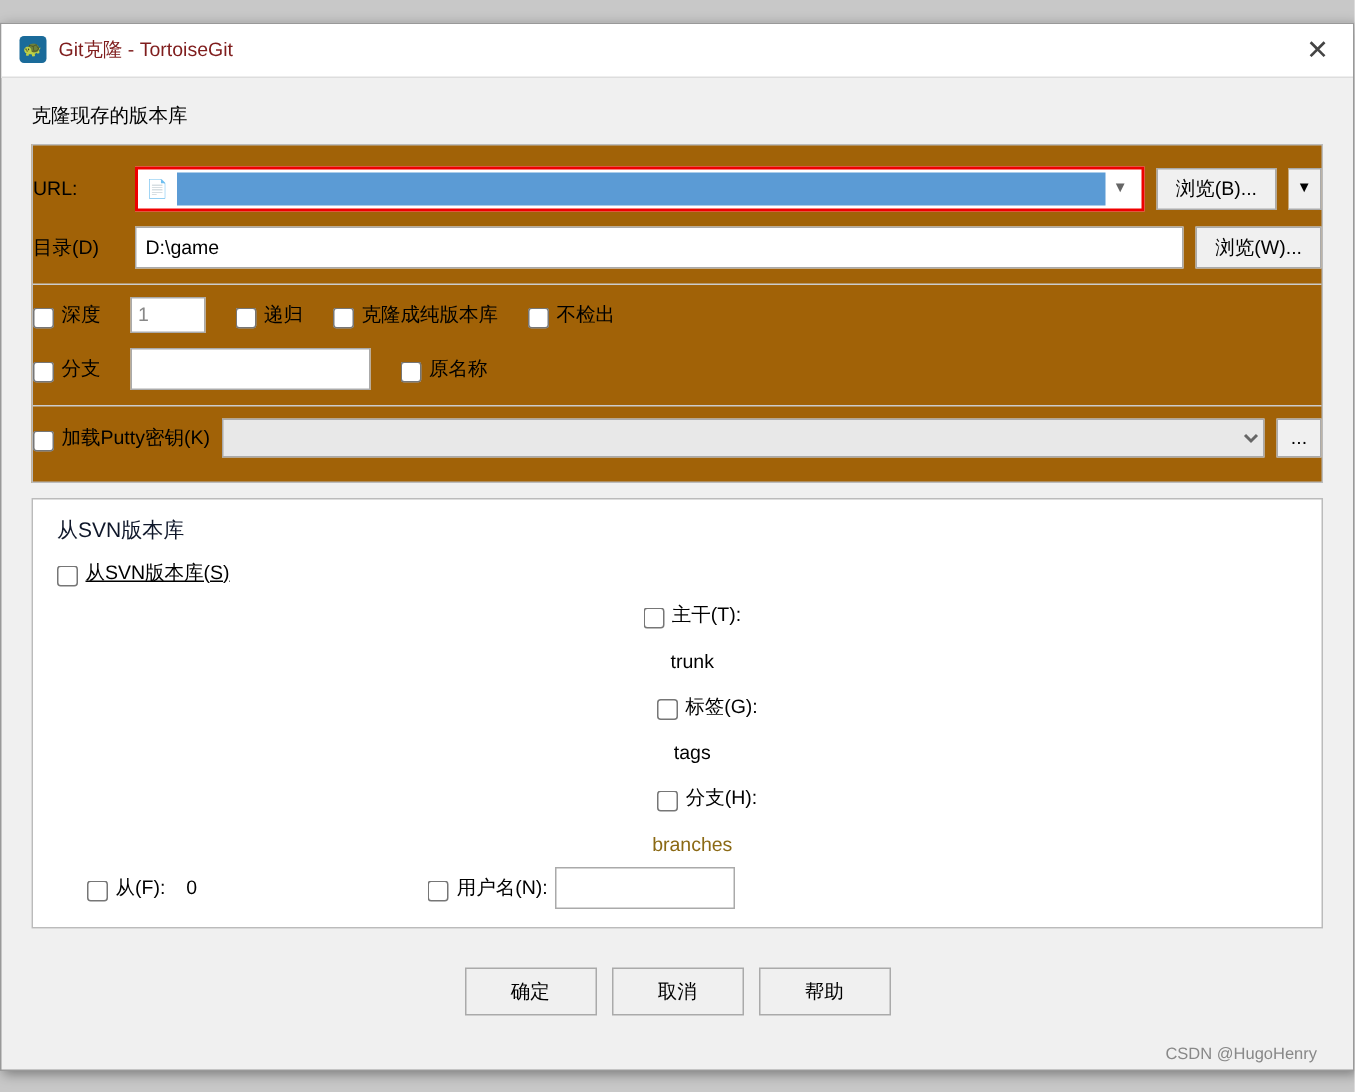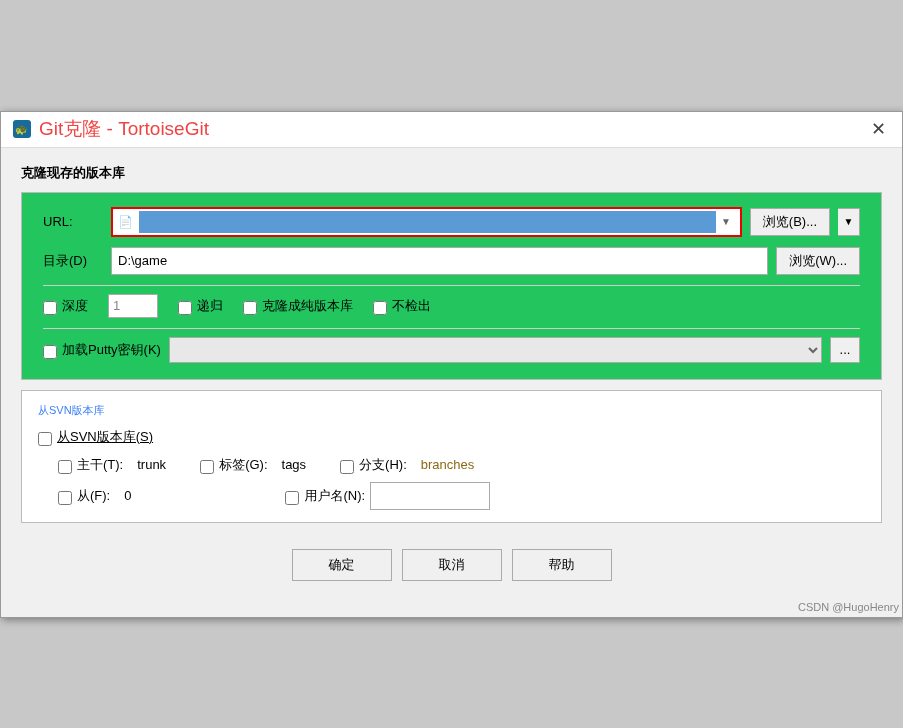--- a/index.html
+++ b/index.html
@@ -39,48 +39,48 @@
       background: #1a6b9a;
       border-radius: 3px;
       display: flex;
       align-items: center;
       justify-content: center;
       color: white;
       font-size: 10px;
       font-weight: bold;
     }
     .titlebar-title {
-      font-size: 19px;
-      color: #ef4444;
+      font-size: 13px;
+      color: #7f1d1d;
     }
     .titlebar-close {
       font-size: 18px;
       cursor: pointer;
       color: #444;
       background: none;
       border: none;
       padding: 0 4px;
       line-height: 1;
     }
 
     .content {
       padding: 16px 20px 20px 20px;
     }
 
     .section-header {
       font-size: 13px;
       color: #000;
       margin-bottom: 10px;
-      font-weight: bold;
+      font-weight: normal;
     }
 
     .group-box {
       border: 1px solid #bbb;
-      background: #22c55e;
-      padding: 14px 21px;
+      background: #a16207;
+      padding: 14px 0;
       margin-bottom: 10px;
     }
 
     .form-row {
       display: flex;
       align-items: center;
       margin-bottom: 10px;
       gap: 8px;
     }
     .form-row:last-child { margin-bottom: 0; }
@@ -231,50 +231,50 @@
       justify-content: center;
     }
 
     .svn-section {
       border: 1px solid #bbb;
       background: #fff;
       padding: 12px 16px;
       margin-bottom: 16px;
     }
     .svn-title {
-      font-size: 11px;
-      color: #3b82f6;
+      font-size: 14px;
+      color: #0f172a;
       margin-bottom: 10px;
     }
     .svn-value {
       color: #000;
       font-size: 13px;
       text-align: center;
     }
     .branches-text {
       color: #8b6914;
       font-size: 13px;
     }
 
     .footer-watermark {
       position: absolute;
       bottom: 4px;
-      right: 3px;
+      right: 24px;
       font-size: 11px;
       color: #888;
     }
 
     .dialog-buttons {
       display: flex;
       justify-content: center;
       gap: 10px;
       padding: 10px 20px 16px;
     }
     .dialog-btn {
-      width: 100px;
+      width: 88px;
       height: 32px;
       background: #f0f0f0;
       border: 1px solid #aaa;
       cursor: pointer;
       font-size: 13px;
       font-family: inherit;
     }
 
     .separator {
       height: 1px;
@@ -333,20 +333,31 @@
         <div class="check-item">
           <input type="checkbox" id="bare-cb" style="">
           <label for="bare-cb">克隆成纯版本库</label>
         </div>
         <div class="check-item">
           <input type="checkbox" id="no-checkout-cb" style="">
           <label for="no-checkout-cb">不检出</label>
         </div>
       </div>
 
+      <div class="options-row">
+        <div class="check-item">
+          <input type="checkbox" id="branch-cb" style="">
+          <label for="branch-cb">分支</label>
+        </div>
+        <input class="dir-input" type="text" style="width: 160px; flex: 0 0 auto;">
+        <div class="check-item">
+          <input type="checkbox" id="orig-name-cb" style="">
+          <label for="orig-name-cb">原名称</label>
+        </div>
+      </div>
 
       <div class="separator"></div>
 
       <div class="putty-row">
         <div class="check-item">
           <input type="checkbox" id="putty-cb" style="">
           <label for="putty-cb">加载Putty密钥(K)</label>
         </div>
         <select class="putty-select">
           <option></option>
@@ -356,21 +367,21 @@
     </div>
 
     <div class="svn-section">
       <div class="svn-title">从SVN版本库</div>
 
       <div class="check-item" style="margin-bottom:10px;text-decoration:underline;">
         <input type="checkbox" id="from-svn-cb" style="">
         <label for="from-svn-cb">从SVN版本库(S)</label>
       </div>
 
-      <div style="display:flex; align-items:center; gap:14px; margin-bottom:8px; padding-left:20px;">
+      <div style="display:flex; align-items:center; gap:14px; margin-bottom:8px; padding-left:20px;flex-direction:column;">
         <div class="check-item">
           <input type="checkbox" id="trunk-cb" style="">
           <label for="trunk-cb">主干(T):</label>
         </div>
         <span class="svn-value">trunk</span>
 
         <div class="check-item" style="margin-left:20px;">
           <input type="checkbox" id="tags-cb" style="">
           <label for="tags-cb">标签(G):</label>
         </div>

